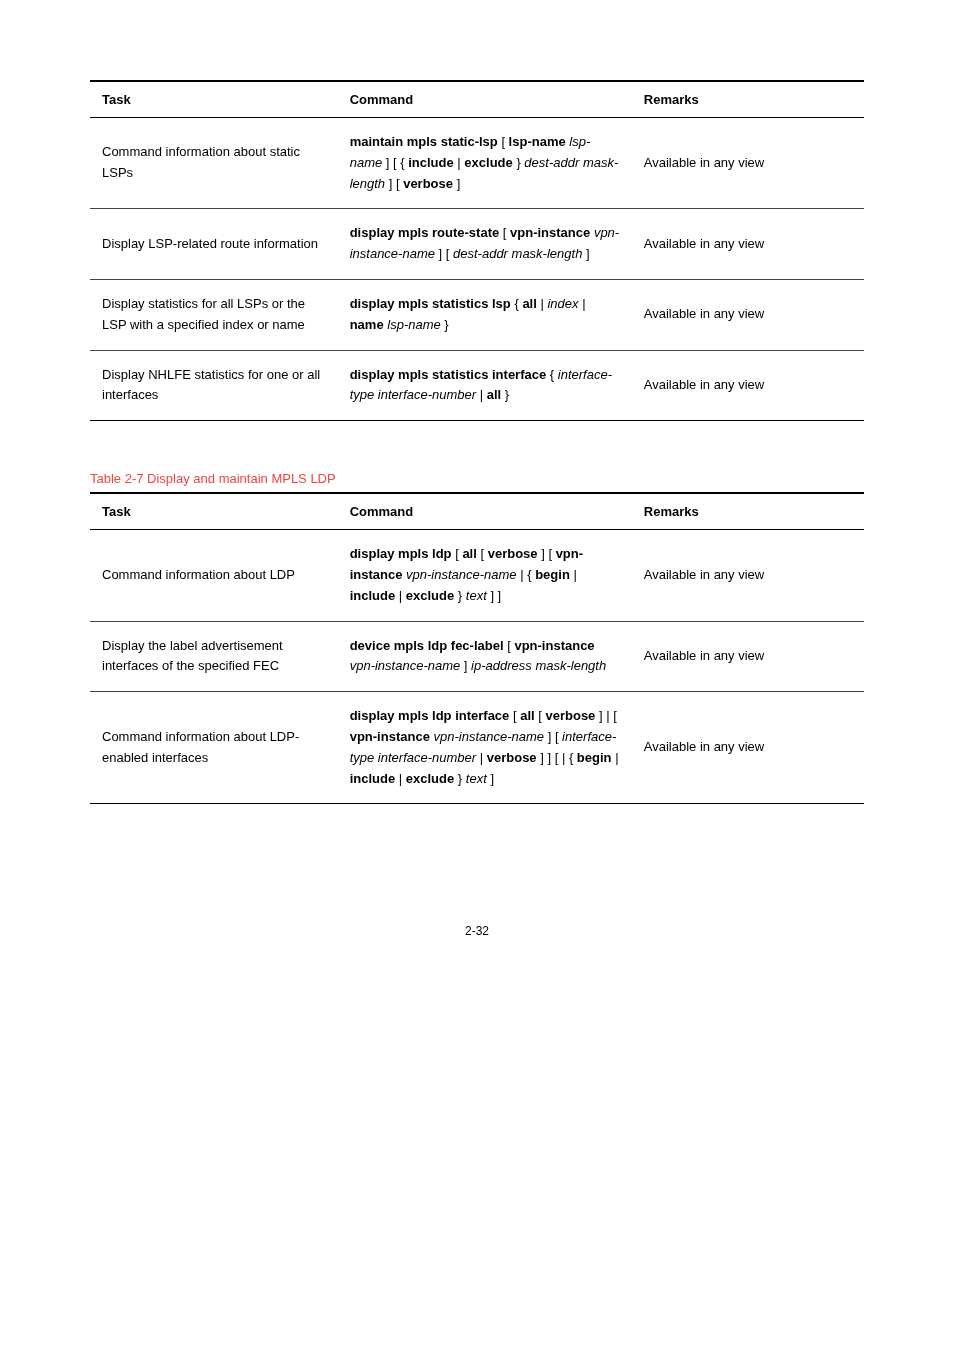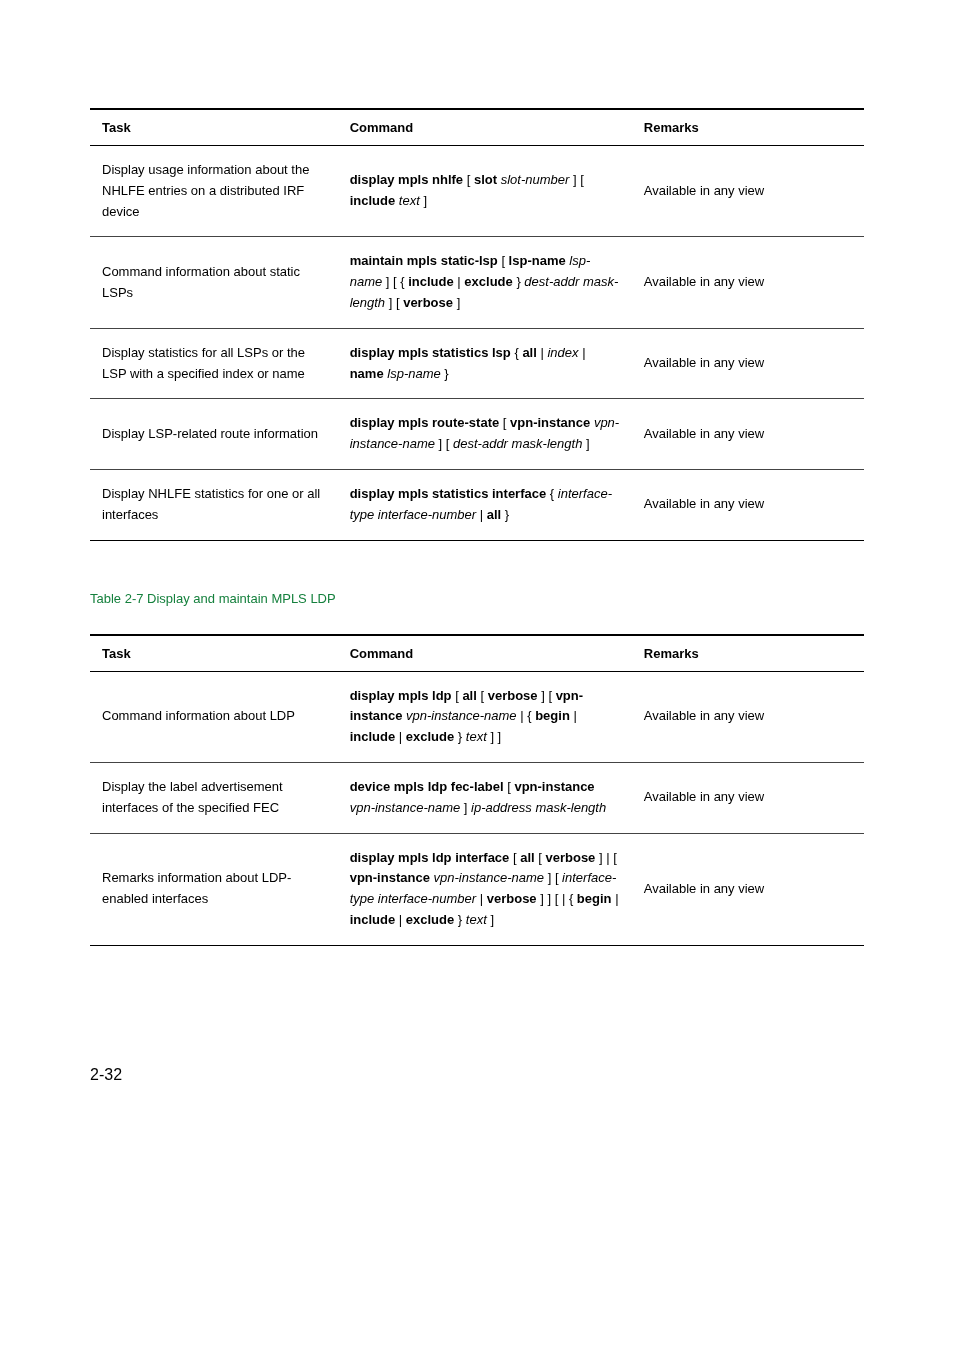--- a/index.html
+++ b/index.html
@@ -12,21 +12,20 @@
       font-size: 13px;
       color: #000;
       background: #fff;
       padding: 80px 90px 40px 90px;
       width: 954px;
     }
     table {
       width: 100%;
       border-collapse: collapse;
       margin-bottom: 50px;
-      margin-top: 28px;
     }
     thead tr {
       border-top: 2px solid #000;
       border-bottom: 1.5px solid #000;
     }
     thead th {
       font-weight: bold;
       text-align: left;
       padding: 10px 12px;
       vertical-align: top;
@@ -56,59 +55,54 @@
       font-weight: bold;
     }
     .cmd-ital {
       font-style: italic;
     }
     .cmd-text {
       word-wrap: break-word;
     }
     .table-label {
       font-size: 13px;
-      margin-bottom: 22px;
-      color: #15803d;
+      margin-bottom: 6px;
+      color: #ef4444;
     }
     .page-num {
-      text-align: left;
-      font-size: 16px;
+      text-align: center;
+      font-size: 12px;
       margin-top: 120px;
     }
   </style>
 </head>
 <body>
 
 <table>
   <thead>
     <tr>
       <th>Task</th>
       <th>Command</th>
       <th>Remarks</th>
     </tr>
   </thead>
   <tbody id="t1-body">
       <tr>
-        <td class="col-task">Display usage information about the NHLFE entries on a distributed IRF device</td>
-        <td class="col-cmd cmd-text"><span class="cmd-bold">display mpls nhlfe</span> [ <span class="cmd-bold">slot</span> <span class="cmd-ital">slot-number</span> ] [ <span class="cmd-bold">include</span> <span class="cmd-ital">text</span> ]</td>
-        <td class="col-rem">Available in any view</td>
-      </tr>
-      <tr>
         <td class="col-task">Command information about static LSPs</td>
         <td class="col-cmd cmd-text"><span class="cmd-bold">maintain mpls static-lsp</span> [ <span class="cmd-bold">lsp-name</span> <span class="cmd-ital">lsp-name</span> ] [ { <span class="cmd-bold">include</span> | <span class="cmd-bold">exclude</span> } <span class="cmd-ital">dest-addr mask-length</span> ] [ <span class="cmd-bold">verbose</span> ]</td>
         <td class="col-rem">Available in any view</td>
       </tr>
       <tr>
-        <td class="col-task">Display statistics for all LSPs or the LSP with a specified index or name</td>
-        <td class="col-cmd cmd-text"><span class="cmd-bold">display mpls statistics lsp</span> { <span class="cmd-bold">all</span> | <span class="cmd-ital">index</span> | <span class="cmd-bold">name</span> <span class="cmd-ital">lsp-name</span> }</td>
+        <td class="col-task">Display LSP-related route information</td>
+        <td class="col-cmd cmd-text"><span class="cmd-bold">display mpls route-state</span> [ <span class="cmd-bold">vpn-instance</span> <span class="cmd-ital">vpn-instance-name</span> ] [ <span class="cmd-ital">dest-addr mask-length</span> ]</td>
         <td class="col-rem">Available in any view</td>
       </tr>
       <tr>
-        <td class="col-task">Display LSP-related route information</td>
-        <td class="col-cmd cmd-text"><span class="cmd-bold">display mpls route-state</span> [ <span class="cmd-bold">vpn-instance</span> <span class="cmd-ital">vpn-instance-name</span> ] [ <span class="cmd-ital">dest-addr mask-length</span> ]</td>
+        <td class="col-task">Display statistics for all LSPs or the LSP with a specified index or name</td>
+        <td class="col-cmd cmd-text"><span class="cmd-bold">display mpls statistics lsp</span> { <span class="cmd-bold">all</span> | <span class="cmd-ital">index</span> | <span class="cmd-bold">name</span> <span class="cmd-ital">lsp-name</span> }</td>
         <td class="col-rem">Available in any view</td>
       </tr>
       <tr>
         <td class="col-task">Display NHLFE statistics for one or all interfaces</td>
         <td class="col-cmd cmd-text"><span class="cmd-bold">display mpls statistics interface</span> { <span class="cmd-ital">interface-type interface-number</span> | <span class="cmd-bold">all</span> }</td>
         <td class="col-rem">Available in any view</td>
       </tr>
     </tbody>
 </table>
 
@@ -127,20 +121,20 @@
         <td class="col-task">Command information about LDP</td>
         <td class="col-cmd cmd-text"><span class="cmd-bold">display mpls ldp</span> [ <span class="cmd-bold">all</span> [ <span class="cmd-bold">verbose</span> ] [ <span class="cmd-bold">vpn-instance</span> <span class="cmd-ital">vpn-instance-name</span> | { <span class="cmd-bold">begin</span> | <span class="cmd-bold">include</span> | <span class="cmd-bold">exclude</span> } <span class="cmd-ital">text</span> ] ]</td>
         <td class="col-rem">Available in any view</td>
       </tr>
       <tr>
         <td class="col-task">Display the label advertisement interfaces of the specified FEC</td>
         <td class="col-cmd cmd-text"><span class="cmd-bold">device mpls ldp fec-label</span> [ <span class="cmd-bold">vpn-instance</span> <span class="cmd-ital">vpn-instance-name</span> ] <span class="cmd-ital">ip-address mask-length</span></td>
         <td class="col-rem">Available in any view</td>
       </tr>
       <tr>
-        <td class="col-task">Remarks information about LDP-enabled interfaces</td>
+        <td class="col-task">Command information about LDP-enabled interfaces</td>
         <td class="col-cmd cmd-text"><span class="cmd-bold">display mpls ldp interface</span> [ <span class="cmd-bold">all</span> [ <span class="cmd-bold">verbose</span> ] | [ <span class="cmd-bold">vpn-instance</span> <span class="cmd-ital">vpn-instance-name</span> ] [ <span class="cmd-ital">interface-type interface-number</span> | <span class="cmd-bold">verbose</span> ] ] [ | { <span class="cmd-bold">begin</span> | <span class="cmd-bold">include</span> | <span class="cmd-bold">exclude</span> } <span class="cmd-ital">text</span> ]</td>
         <td class="col-rem">Available in any view</td>
       </tr>
     </tbody>
 </table>
 
 <div class="page-num">2-32</div>
 
 </body></html>

